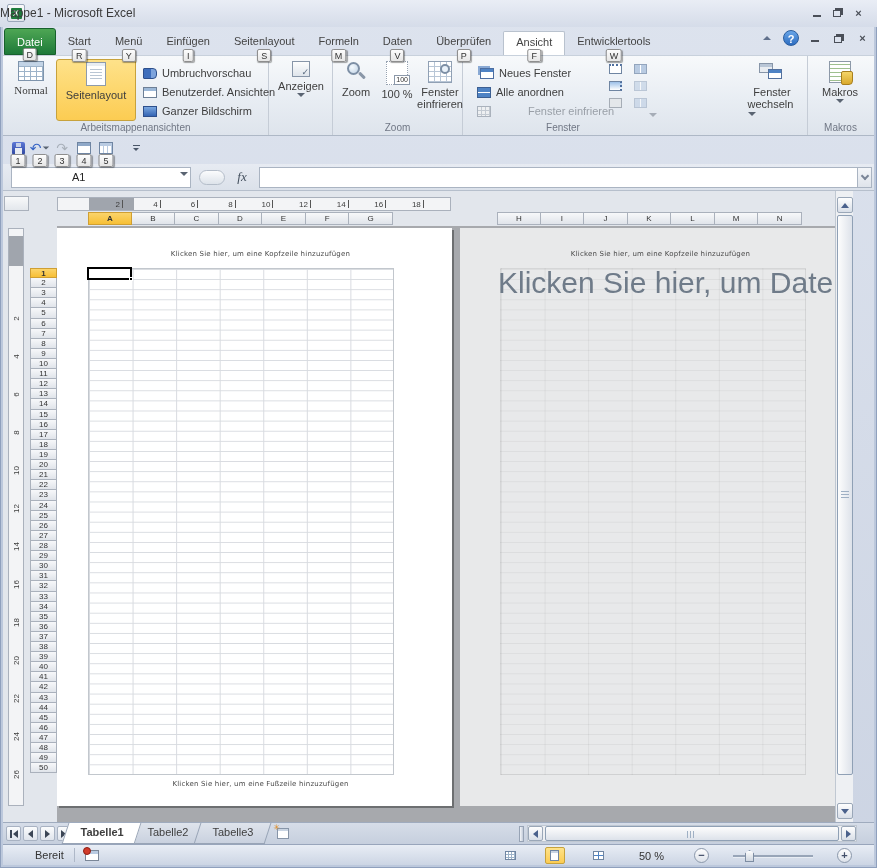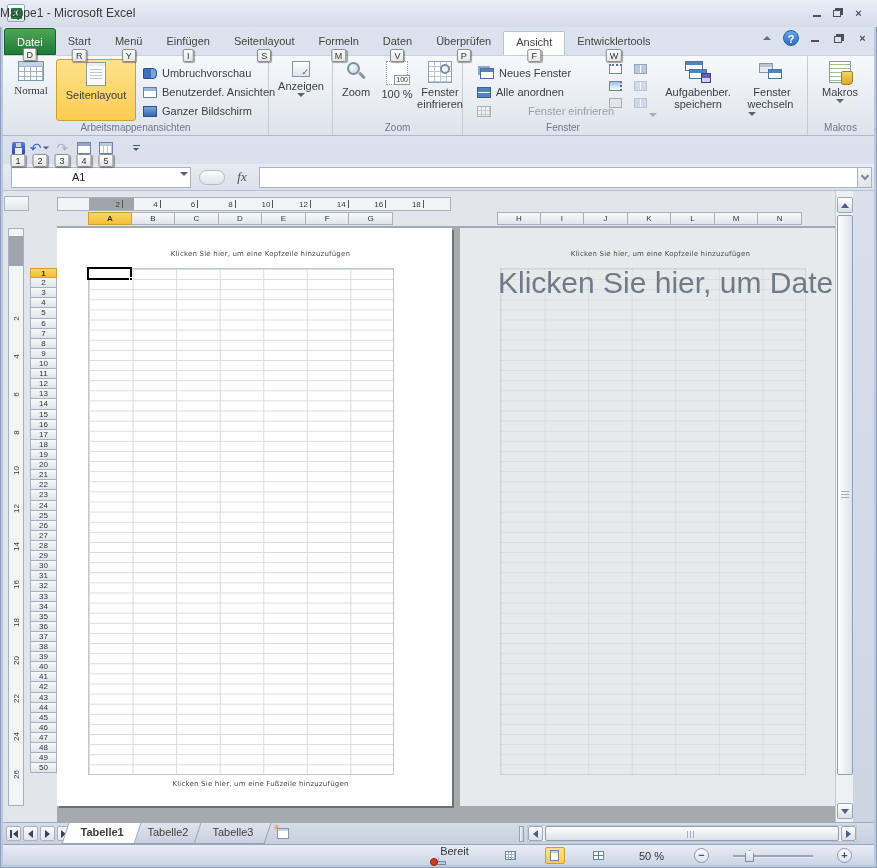--- a/index.html
+++ b/index.html
@@ -247,21 +247,21 @@
   .tri-l2 { width:0;height:0;border-top:4px solid transparent;border-bottom:4px solid transparent;border-right:5px solid #4a618c; }
   .tri-r2 { width:0;height:0;border-top:4px solid transparent;border-bottom:4px solid transparent;border-left:5px solid #4a618c; }
   #hthumb { position:absolute; left:17px; top:0px; width:294px; height:15px;
             background:linear-gradient(#fdfdfd,#dde2ea); border:1px solid #8fa0b5; border-radius:2px; }
   .grip-v { position:absolute; top:4px; left:50%; width:9px; height:7px; margin-left:-5px;
             background:repeating-linear-gradient(to right,#9fb0c4 0 1px,rgba(0,0,0,0) 1px 3px); }
 
   
   #statusbar { position:absolute; left:3px; top:844px; width:871px; height:21px;
                background:linear-gradient(#e8edf5,#ccd5e4); border-top:1px solid #98a5bb;
-               display:flex; align-items:center;flex-direction:column; }
+               display:flex; align-items:center; }
   #status-mode { margin-left:32px; font-size:11px; color:#333; }
   .st-sep { width:1px; height:14px; background:#aeb8c8; margin:0 10px; }
   .ic-record { position:relative; width:14px; height:11px; background:#fff; border:1px solid #7b8798;
     background-image:linear-gradient(#b9cbe2 0 3px, rgba(0,0,0,0) 3px); }
   .ic-record:after { content:""; position:absolute; left:-3px; top:-4px; width:6px; height:6px;
     border-radius:50%; background:#d23b2a; border:1px solid #8d1f14; }
   #status-right { position:absolute; right:22px; top:0; height:21px; display:flex; align-items:center; gap:24px; }
   .viewbtn { width:20px; height:17px; display:flex; align-items:center; justify-content:center;
              border:1px solid rgba(0,0,0,0); border-radius:2px; }
   .viewbtn.sel { background:linear-gradient(#fee28a,#fccc52); border:1px solid #c7a23c; }
@@ -455,29 +455,20 @@
       <div class="stack" style="left:168px;top:4px;">
         <div class="smallbtn">
             <div class="sb-ic pages"></div>
           </div>
         <div class="smallbtn">
             <div class="sb-ic pages" style="opacity:.55"></div>
           </div>
         <div class="smallbtn">
             <div class="sb-ic pages" style="opacity:.55"></div>
           </div>
-      </div>
-      <div class="bigbtn" style="left:200px;width:70px;">
-        <div class="ic-savews">
-            <div class="w1"></div>
-            <div class="w2"></div>
-            <div class="fd"></div>
-          </div>
-        <div class="cap"><span>Aufgabenber.</span><br>
-        <span>speichern</span></div>
       </div>
       <div class="bigbtn" style="left:278px;width:62px;">
         <div class="ic-switch">
             <div class="w1"></div>
             <div class="w2"></div>
           </div>
         <div class="cap"><span>Fenster</span><br>
         <span>wechseln</span> <span class="dd"><div class="tri-dn"></div></span></div>
       </div>
       <div class="rgroup-label" style="width:200px;">Fenster</div>

